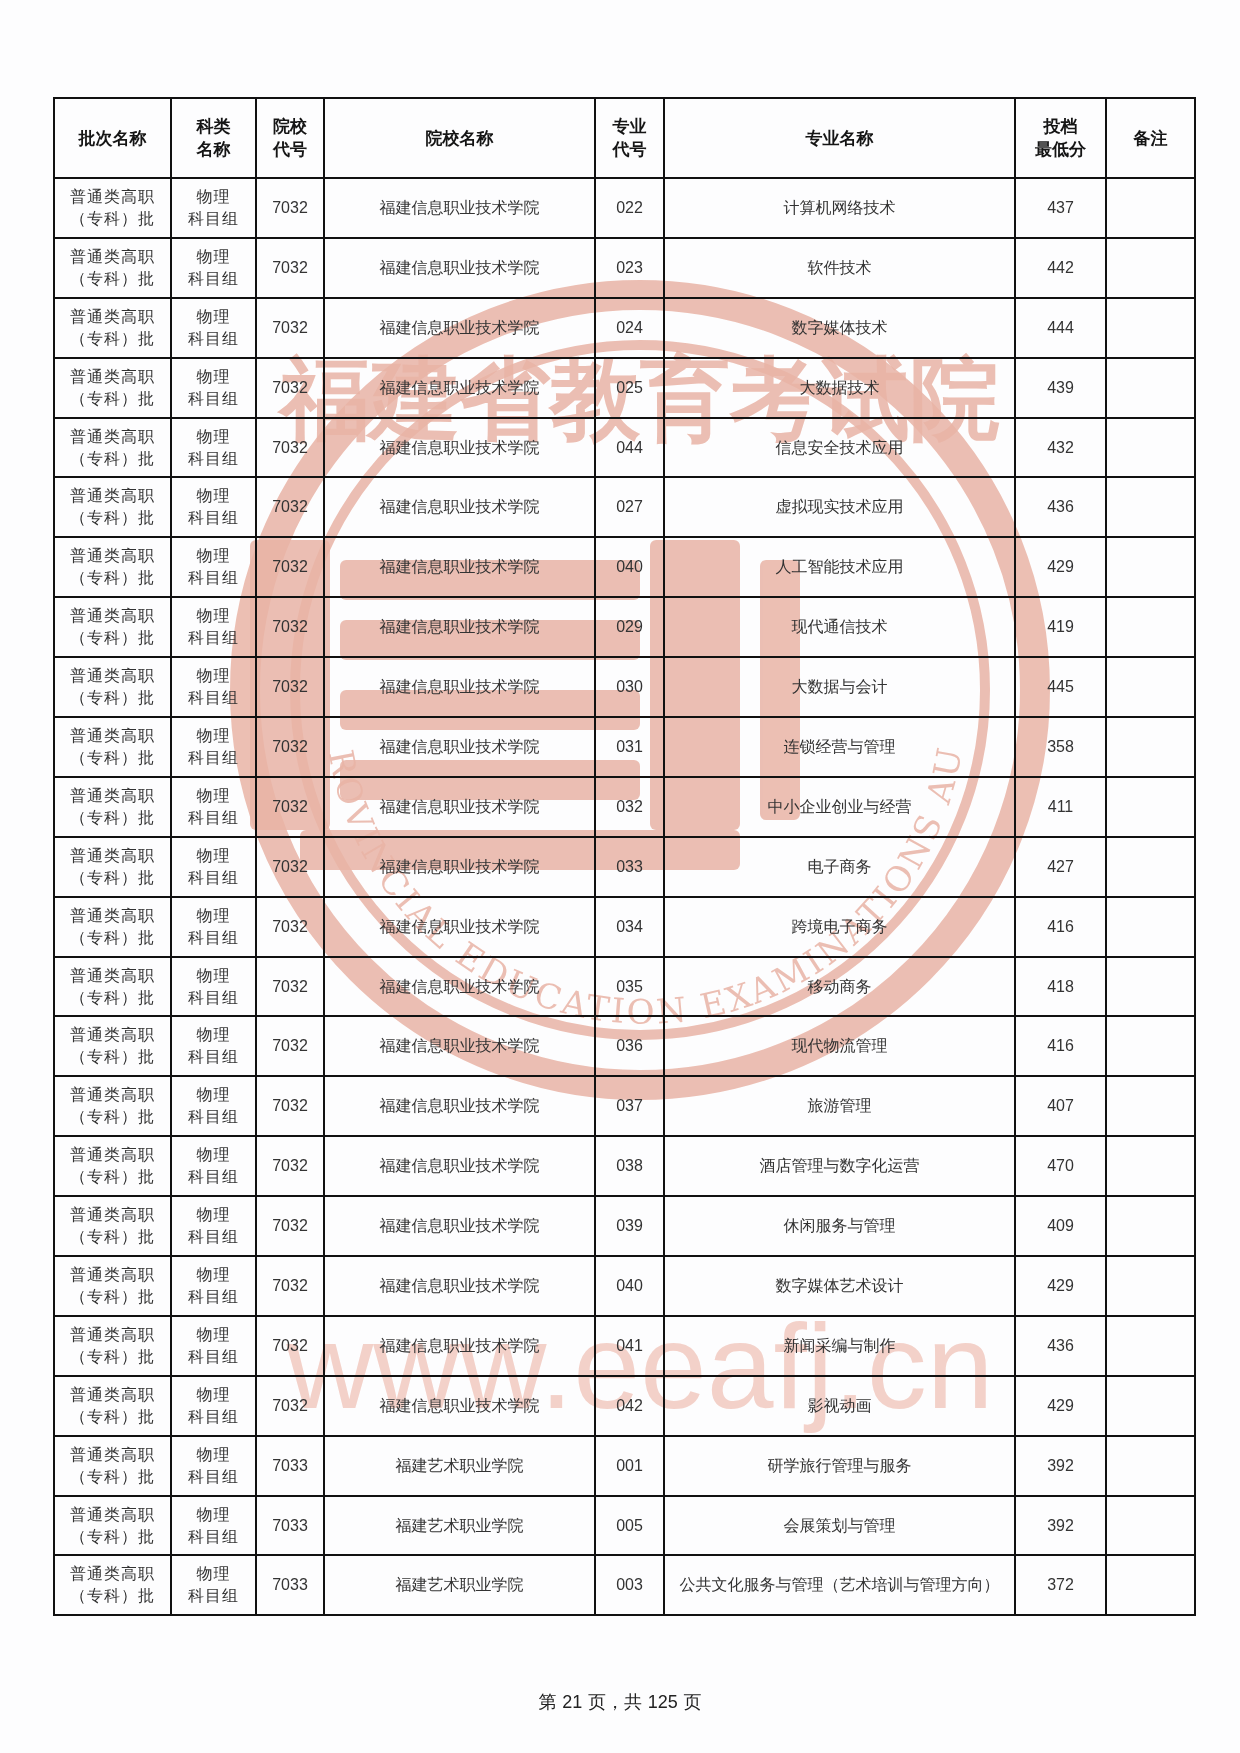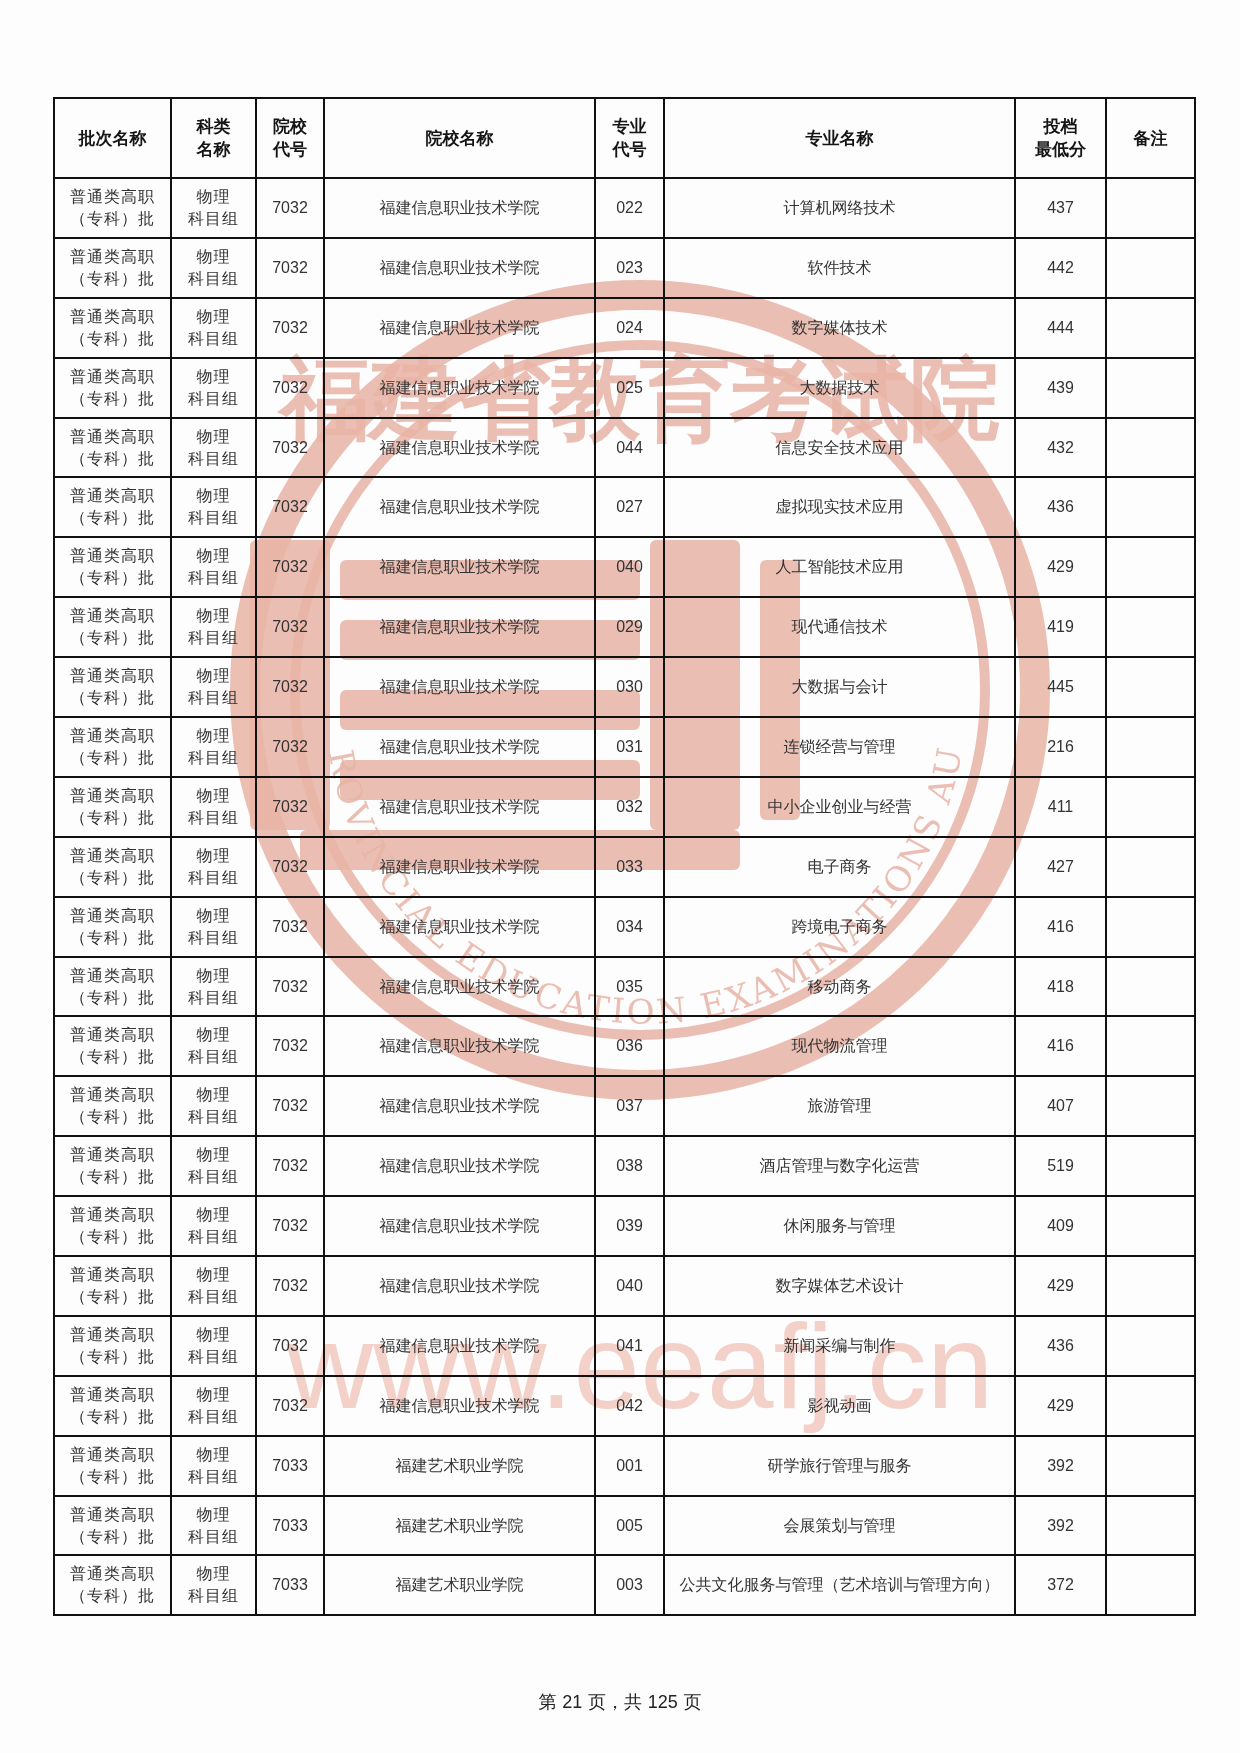--- a/index.html
+++ b/index.html
@@ -194,21 +194,21 @@
           <td class="num">445</td>
           <td></td>
         </tr>
         <tr>
           <td class="batch"><span>普通类高职</span><br><span>（专科）批</span></td>
           <td class="subj"><span>物理</span><br><span>科目组</span></td>
           <td class="num">7032</td>
           <td class="left">福建信息职业技术学院</td>
           <td class="num">031</td>
           <td class="left">连锁经营与管理</td>
-          <td class="num">216</td>
+          <td class="num">358</td>
           <td></td>
         </tr>
         <tr>
           <td class="batch"><span>普通类高职</span><br><span>（专科）批</span></td>
           <td class="subj"><span>物理</span><br><span>科目组</span></td>
           <td class="num">7032</td>
           <td class="left">福建信息职业技术学院</td>
           <td class="num">032</td>
           <td class="left">中小企业创业与经营</td>
           <td class="num">411</td>
@@ -264,21 +264,21 @@
           <td class="num">407</td>
           <td></td>
         </tr>
         <tr>
           <td class="batch"><span>普通类高职</span><br><span>（专科）批</span></td>
           <td class="subj"><span>物理</span><br><span>科目组</span></td>
           <td class="num">7032</td>
           <td class="left">福建信息职业技术学院</td>
           <td class="num">038</td>
           <td class="left">酒店管理与数字化运营</td>
-          <td class="num">519</td>
+          <td class="num">470</td>
           <td></td>
         </tr>
         <tr>
           <td class="batch"><span>普通类高职</span><br><span>（专科）批</span></td>
           <td class="subj"><span>物理</span><br><span>科目组</span></td>
           <td class="num">7032</td>
           <td class="left">福建信息职业技术学院</td>
           <td class="num">039</td>
           <td class="left">休闲服务与管理</td>
           <td class="num">409</td>

